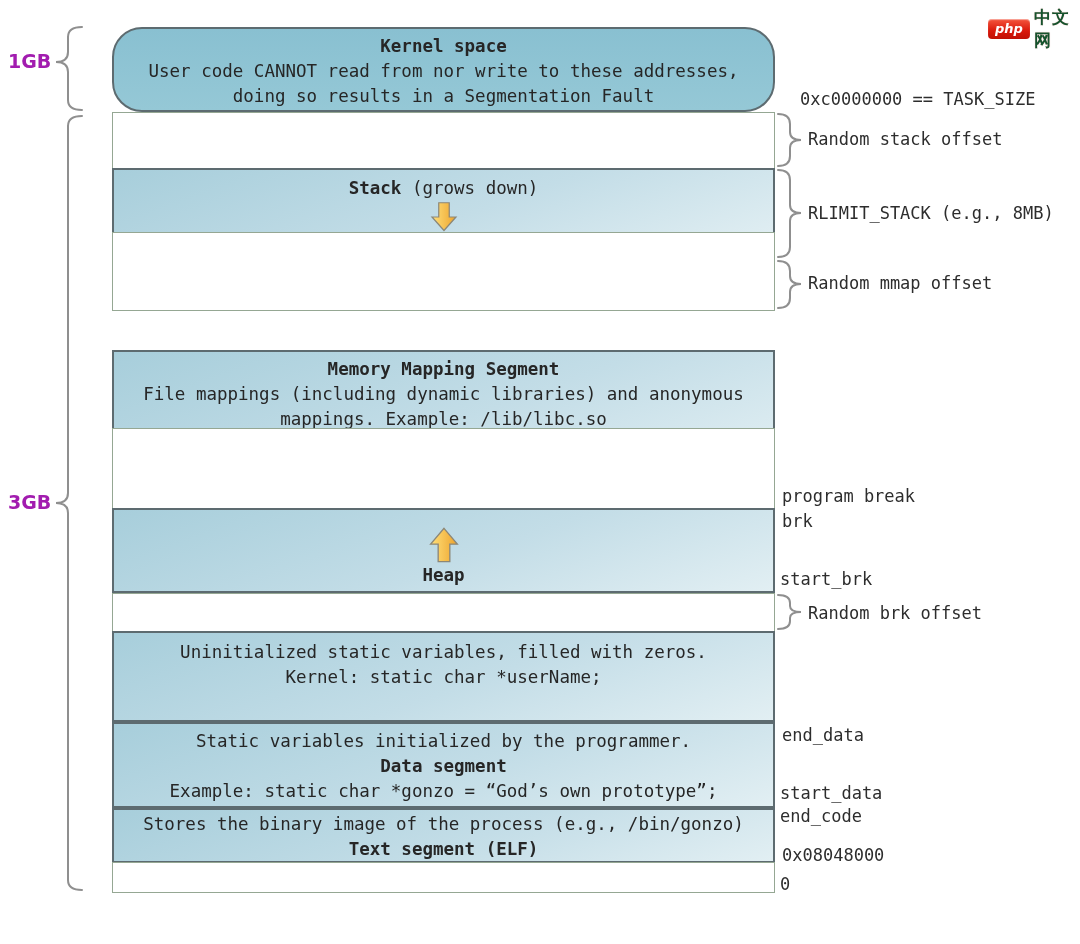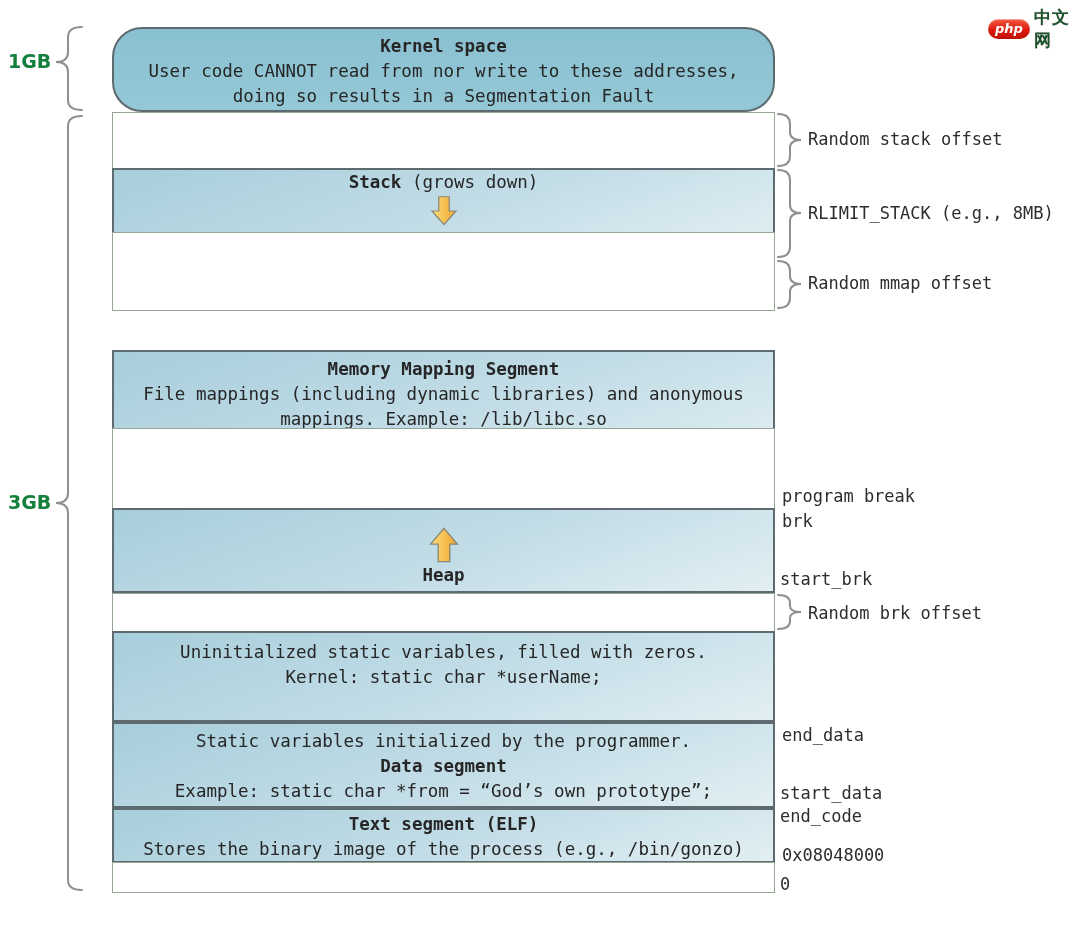--- a/index.html
+++ b/index.html
@@ -2,53 +2,53 @@
 <html><head>
 <meta charset="utf-8">
 <style>
   html,body{margin:0;padding:0;background:#fff;}
   .stage{position:relative;width:1080px;height:944px;background:#fff;overflow:hidden;
          font-family:"DejaVu Sans Mono",monospace;}
   
   .logo{position:absolute;left:988px;top:6px;display:flex;align-items:center;gap:4px;}
   .logo-pill{display:inline-block;background:linear-gradient(180deg,#f4563e 0%,#d9180a 60%,#c01005 100%);
              color:#fff;font-family:"DejaVu Sans",sans-serif;font-style:italic;font-weight:bold;
-             font-size:13px;line-height:17px;padding:1px 7px 2px 7px;border-radius:10px;
+             font-size:13px;line-height:17px;padding:1px 7px 2px 7px;border-radius:4px;
              box-shadow:inset 0 1px 1px rgba(255,255,255,.5);}
   .logo-text{font-family:Liberation Sans, sans-serif;font-weight:bold;font-size:17px;color:#14532d;
              letter-spacing:1px;text-shadow:0 0 1px rgba(200,30,20,.35);}
   
   .seg{position:absolute;left:112px;width:663px;box-sizing:border-box;
        border:2px solid #5d6b70;text-align:center;color:#262626;font-size:17.5px;}
   .seg .ln{line-height:25px;white-space:nowrap;}
   .seg .t{font-weight:bold;}
   .blue-flat{background:linear-gradient(180deg,#89c0d1 0%,#95c8d6 100%);border-radius:30px;}
   .blue-grad{background:linear-gradient(160deg,#a7cedb 0%,#c3dde7 55%,#e2eff3 100%);}
   .gap{position:absolute;left:112px;width:663px;box-sizing:border-box;background:#fff;
        border:1px solid #95a793;}
   .seg-kernel{top:27px;height:85px;padding-top:5px;}
   .gap-1{top:112px;height:57px;}
-  .seg-stack{top:168px;height:80px;}
+  .seg-stack{top:168px;height:80px;padding-top:6px;}
   .gap-2{top:232px;height:79px;}
   .seg-mmap{top:310px;height:118px;padding-top:5px;margin-top:40px;}
   .gap-3{top:428px;height:81px;}
   .seg-heap{top:508px;height:85px;display:flex;flex-direction:column;align-items:center;
             padding-top:15px;}
   .seg-heap .spacer{flex:1;}
   .seg-heap .t{line-height:22px;margin-bottom:5px;}
   .gap-4{top:593px;height:39px;}
   .seg-bss{top:631px;height:91px;padding-top:7px;}
   .seg-data{top:722px;height:86px;padding-top:5px;}
   .seg-text{top:808px;height:55px;padding-top:2px;}
   .gap-5{top:862px;height:31px;}
   .arr{display:block;margin:1px auto 0 auto;}
   
   .ann{position:absolute;font-size:17px;line-height:21px;color:#2d2d2d;white-space:nowrap;}
   .size-lab{position:absolute;left:8px;width:42px;text-align:right;
-            font-family:"DejaVu Sans",sans-serif;font-weight:bold;font-size:19px;color:#15803d;}
+            font-family:"DejaVu Sans",sans-serif;font-weight:bold;font-size:19px;color:#a21caf;}
   .overlay{position:absolute;left:0;top:0;pointer-events:none;}
 </style>
 </head>
 <body>
 
 <div class="stage">
 
   <div class="logo">
     <span class="logo-pill">php</span>
     <span class="logo-text">中文网</span>
@@ -125,30 +125,31 @@
   <div class="gap gap-4"></div>
 
   <div class="seg blue-grad seg-bss">
     <div class="ln">Uninitialized static variables, filled with zeros.</div>
     <div class="ln">Kernel: static char *userName;</div>
   </div>
 
   <div class="seg blue-grad seg-data">
     <div class="ln">Static variables initialized by the programmer.</div>
     <div class="ln t">Data segment</div>
-    <div class="ln">Example: static char *from = “God’s own prototype”;</div>
+    <div class="ln">Example: static char *gonzo = “God’s own prototype”;</div>
   </div>
 
   <div class="seg blue-grad seg-text">
+    <div class="ln">Stores the binary image of the process (e.g., /bin/gonzo)</div>
     <div class="ln t">Text segment (ELF)</div>
-    <div class="ln">Stores the binary image of the process (e.g., /bin/gonzo)</div>
   </div>
 
   <div class="gap gap-5"></div>
 
+  <div class="ann" style="left:800px;top:89px;">0xc0000000 == TASK_SIZE</div>
   <div class="ann" style="left:808px;top:129px;">Random stack offset</div>
   <div class="ann" style="left:808px;top:203px;">RLIMIT_STACK (e.g., 8MB)</div>
   <div class="ann" style="left:808px;top:273px;">Random mmap offset</div>
   <div class="ann" style="left:782px;top:486px;">program break</div>
   <div class="ann" style="left:782px;top:511px;">brk</div>
   <div class="ann" style="left:780px;top:569px;">start_brk</div>
   <div class="ann" style="left:808px;top:603px;">Random brk offset</div>
   <div class="ann" style="left:782px;top:725px;">end_data</div>
   <div class="ann" style="left:780px;top:783px;">start_data</div>
   <div class="ann" style="left:780px;top:806px;">end_code</div>

